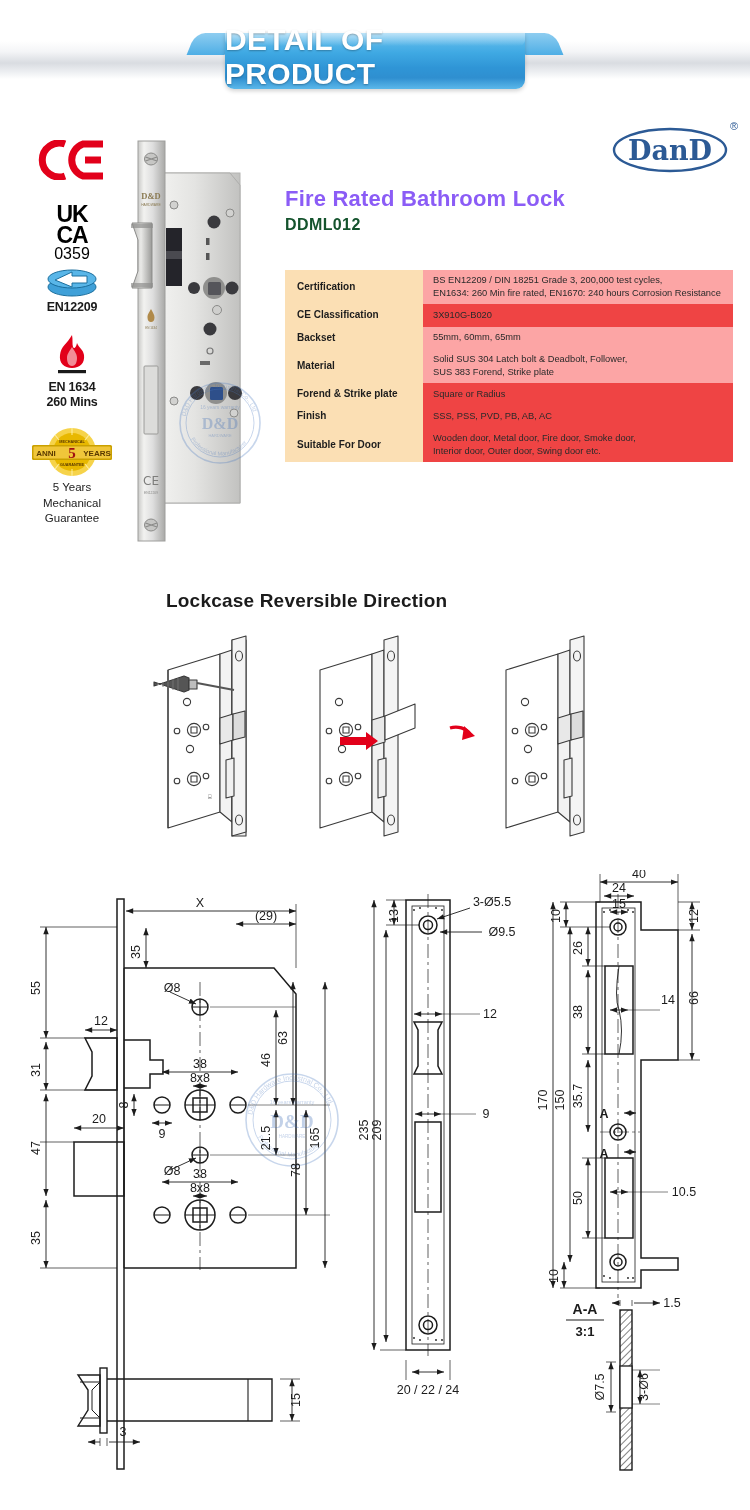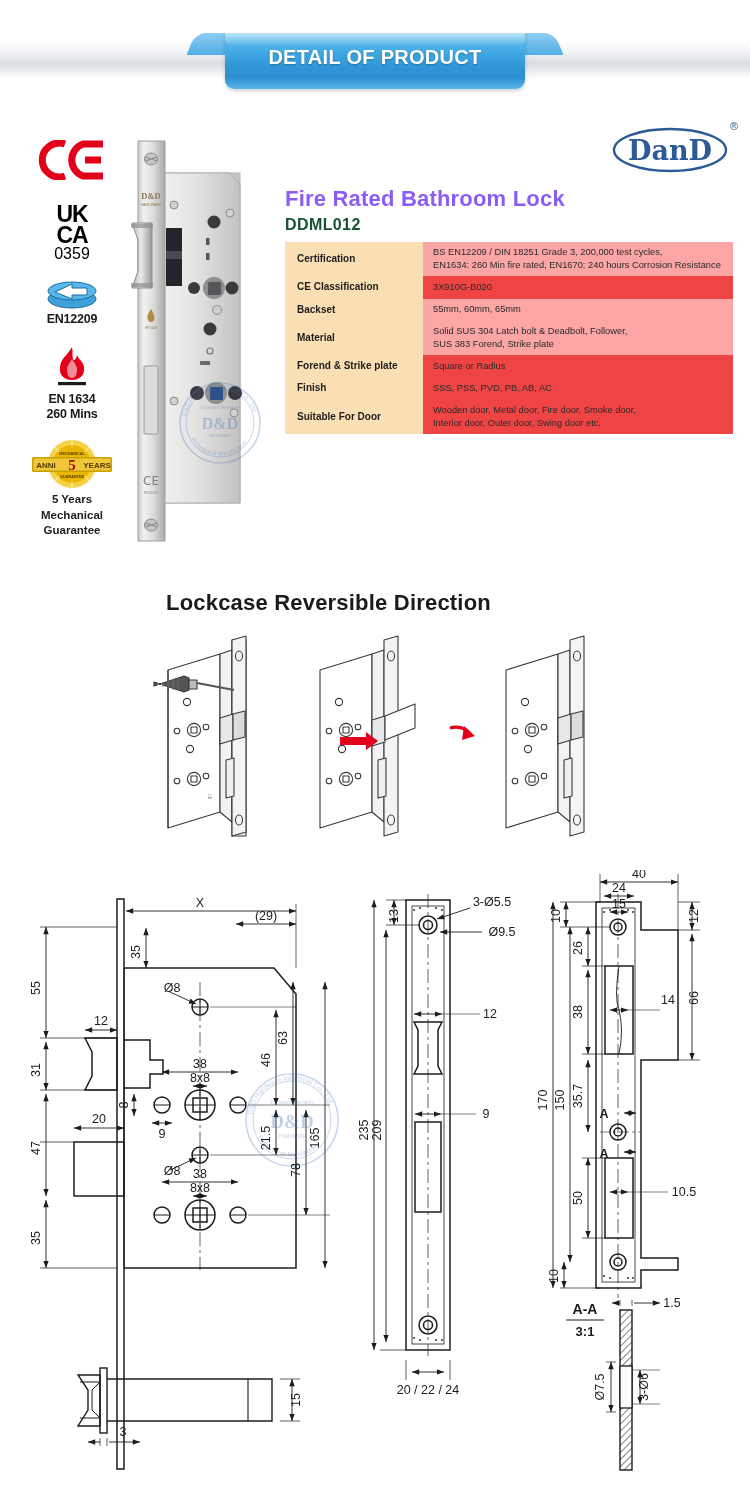--- a/index.html
+++ b/index.html
@@ -32,56 +32,56 @@
   }
   .ribbon-fold-l, .ribbon-fold-r{
     position:absolute; top:33px; width:38px; height:22px;
     background:linear-gradient(to bottom,#8ecdf0,#4eaee5);
   }
   .ribbon-fold-l{ left:191px; border-radius:10px 0 0 0; transform:skewX(-22deg);}
   .ribbon-fold-r{ left:521px; border-radius:0 10px 0 0; transform:skewX(22deg);}
   .banner-title{
     position:absolute; left:225px; top:33px; width:300px; height:48px;
     display:flex; align-items:center; justify-content:center;
-    color:#ffffff; font-weight:bold; font-size:20px; letter-spacing:.3px;
+    color:#ffffff; font-weight:bold; font-size:30px; letter-spacing:.3px;
     text-shadow:0 1px 2px rgba(0,0,0,.28);
     font-family:"Liberation Sans", sans-serif;
   }
 
   
   .logo { position:absolute; left:612px; top:126px; width:124px; height:48px; }
   .logo .reg { position:absolute; right:-2px; top:-6px; font-size:11px; color:#2c5a95; }
 
   
   .badges { position:absolute; left:24px; top:140px; width:96px; text-align:center; }
   .badge { margin-bottom:12px; }
   .badge-caption { font-size:12.5px; font-weight:bold; color:#1a1a1a; line-height:1.18; letter-spacing:-.2px;}
   .ukca { font-weight:bold; font-size:23px; line-height:.92; letter-spacing:-1px; color:#000; }
   .ukca-num { font-size:16px; font-weight:normal; letter-spacing:0; margin-top:1px;}
-  .guarantee-cap { font-size:11.5px; font-weight:bold; line-height:1.35; color:#222; }
+  .guarantee-cap { font-size:11.5px; font-weight:normal; line-height:1.35; color:#222; }
 
   
   .product-photo { position:absolute; left:122px; top:133px; width:150px; height:415px; }
 
   
   .prod-title { position:absolute; left:285px; top:186px; font-size:22px; font-weight:bold; color:#8b5cf6; letter-spacing:.2px;}
   .prod-model { position:absolute; left:285px; top:216px; font-size:16px; font-weight:bold; color:#14532d; letter-spacing:.4px;}
 
   
   .spec-table {
-    position:absolute; left:285px; top:242px; width:448px;
+    position:absolute; left:285px; top:270px; width:448px;
     border-collapse:collapse; table-layout:fixed;
   }
   .spec-table td { vertical-align:middle; padding:4px 8px; font-size:9.3px; line-height:1.42; }
   .spec-table td.k { width:138px; background:#fbdfb4; font-weight:bold; font-size:10px; color:#1d1d1d; padding-left:12px;}
   .spec-table td.v { background:#fca5a5; color:#2a2a2a; padding-left:10px;}
   .spec-table tr.alt td.v { background:#ef4444; }
 
   
-  .sec-heading { position:absolute; left:166px; top:590px; font-size:22px; font-weight:bold; color:#1b1b1b; letter-spacing:.2px;}
+  .sec-heading { position:absolute; left:166px; top:590px; font-size:19px; font-weight:bold; color:#1b1b1b; letter-spacing:.2px;}
 
   .reversible { position:absolute; left:150px; top:632px; width:460px; height:220px; }
   .tech-drawing { position:absolute; left:0px; top:870px; width:750px; height:640px; }
 
   .wm { opacity:.30; }
 </style>
 </head>
 <body>
 
 <div class="banner-wrap">
@@ -103,21 +103,21 @@
 <div class="badges">
 
   <div class="badge" style="margin-bottom:20px;">
     <svg width="74" height="40" viewBox="0 0 74 40">
       <path d="M30 4 A17 17 0 1 0 30 36" fill="none" stroke="#e2001a" stroke-width="7"></path>
       <path d="M68 4 L48 4 A17 17 0 0 0 48 36 L68 36" fill="none" stroke="#e2001a" stroke-width="7"></path>
       <path d="M50 20 L66 20" stroke="#e2001a" stroke-width="7"></path>
     </svg>
   </div>
 
-  <div class="badge" style="margin-bottom:16px;">
+  <div class="badge" style="margin-bottom:4px;">
     <div class="ukca">UK</div>
     <div class="ukca">CA</div>
     <div class="ukca ukca-num">0359</div>
   </div>
 
   <div class="badge" style="margin-bottom:18px;">
     <svg width="62" height="32" viewBox="0 0 62 32" style="display:block;margin:0 auto 2px;">
       <ellipse cx="31" cy="21" rx="24" ry="9" fill="#3fa0d8" stroke="#1b6f9e" stroke-width="1"></ellipse>
       <ellipse cx="31" cy="13" rx="24" ry="9" fill="#59b6e8" stroke="#1b6f9e" stroke-width="1"></ellipse>
       <path d="M14 14 L31 6 L31 10 L46 10 L46 17 L31 17 L31 21 Z" fill="#ffffff" stroke="#1b6f9e" stroke-width="1"></path>

